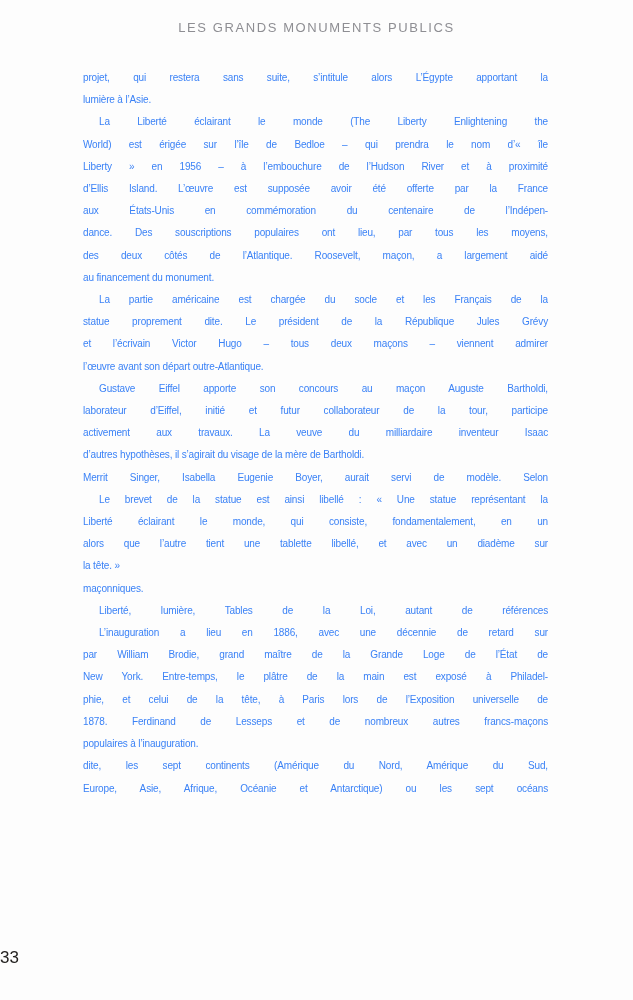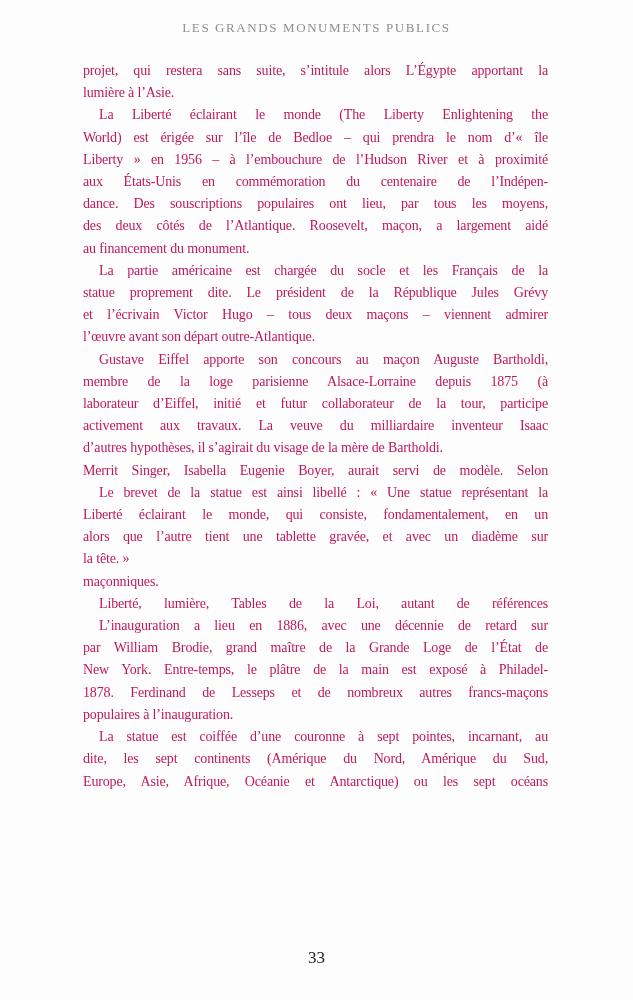--- a/index.html
+++ b/index.html
@@ -5,117 +5,117 @@
   html, body {
     margin: 0;
     padding: 0;
     background: #ffffff;
   }
   .page {
     position: relative;
     width: 633px;
     height: 1000px;
     background: #fdfdfd;
-    font-family: Liberation Serif, serif;
+    font-family: Liberation Sans, sans-serif;
     overflow: hidden;
   }
   .running-header {
     position: absolute;
     top: 20px;
     left: 0;
     right: 0;
     text-align: center;
     font-size: 13px;
     letter-spacing: 1.6px;
     color: #8e8e93;
     font-weight: normal;
   }
   .body-text {
     position: absolute;
     left: 83px;
     right: 85px;
-    top: 60px;
-    font-size: 14px;
+    top: 67px;
+    font-size: 10px;
     line-height: 22.2px;
     letter-spacing: -0.15px;
-    color: #be185d;
+    color: #3b82f6;
   }
   .paragraph { margin: 0; }
   .line {
     text-align: justify;
     text-align-last: justify;
   }
   .line.para-end {
     text-align-last: left;
   }
   .line.indent {
     text-indent: 16px;
   }
   .page-number {
     position: absolute;
     top: 948px;
     left: 0;
     right: 0;
-    text-align: center;
+    text-align: left;
     font-size: 17px;
     color: #242220;
   }
 </style>
 </head>
 <body>
 
 <div class="page">
   <div class="running-header">LES GRANDS MONUMENTS PUBLICS</div>
 
   <div class="body-text">
       <div class="paragraph">
         <div class="line">projet, qui restera sans suite, s’intitule alors L’Égypte apportant la</div>
         <div class="line para-end">lumière à l’Asie.</div>
       </div>
       <div class="paragraph">
         <div class="line indent">La Liberté éclairant le monde (The Liberty Enlightening the</div>
         <div class="line">World) est érigée sur l’île de Bedloe – qui prendra le nom d’« île</div>
         <div class="line">Liberty » en 1956 – à l’embouchure de l’Hudson River et à proximité</div>
+        <div class="line">d’Ellis Island. L’œuvre est supposée avoir été offerte par la France</div>
         <div class="line">aux États-Unis en commémoration du centenaire de l’Indépen-</div>
         <div class="line">dance. Des souscriptions populaires ont lieu, par tous les moyens,</div>
         <div class="line">des deux côtés de l’Atlantique. Roosevelt, maçon, a largement aidé</div>
         <div class="line para-end">au financement du monument.</div>
       </div>
       <div class="paragraph">
         <div class="line indent">La partie américaine est chargée du socle et les Français de la</div>
         <div class="line">statue proprement dite. Le président de la République Jules Grévy</div>
         <div class="line">et l’écrivain Victor Hugo – tous deux maçons – viennent admirer</div>
         <div class="line para-end">l’œuvre avant son départ outre-Atlantique.</div>
       </div>
       <div class="paragraph">
         <div class="line indent">Gustave Eiffel apporte son concours au maçon Auguste Bartholdi,</div>
-        <div class="line">membre de la loge parisienne Alsace-Lorraine depuis 1875 (à</div>
         <div class="line">laborateur d’Eiffel, initié et futur collaborateur de la tour, participe</div>
         <div class="line">activement aux travaux. La veuve du milliardaire inventeur Isaac</div>
         <div class="line para-end">d’autres hypothèses, il s’agirait du visage de la mère de Bartholdi.</div>
         <div class="line">Merrit Singer, Isabella Eugenie Boyer, aurait servi de modèle. Selon</div>
       </div>
       <div class="paragraph">
         <div class="line indent">Le brevet de la statue est ainsi libellé : « Une statue représentant la</div>
         <div class="line">Liberté éclairant le monde, qui consiste, fondamentalement, en un</div>
-        <div class="line">alors que l’autre tient une tablette gravée, et avec un diadème sur</div>
+        <div class="line">alors que l’autre tient une tablette libellé, et avec un diadème sur</div>
         <div class="line para-end">la tête. »</div>
       </div>
       <div class="paragraph">
         <div class="line para-end">maçonniques.</div>
         <div class="line indent">Liberté, lumière, Tables de la Loi, autant de références</div>
       </div>
       <div class="paragraph">
         <div class="line indent">L’inauguration a lieu en 1886, avec une décennie de retard sur</div>
         <div class="line">par William Brodie, grand maître de la Grande Loge de l’État de</div>
         <div class="line">New York. Entre-temps, le plâtre de la main est exposé à Philadel-</div>
+        <div class="line">phie, et celui de la tête, à Paris lors de l’Exposition universelle de</div>
         <div class="line">1878. Ferdinand de Lesseps et de nombreux autres francs-maçons</div>
         <div class="line para-end">populaires à l’inauguration.</div>
       </div>
       <div class="paragraph">
-        <div class="line indent">La statue est coiffée d’une couronne à sept pointes, incarnant, au</div>
         <div class="line">dite, les sept continents (Amérique du Nord, Amérique du Sud,</div>
         <div class="line">Europe, Asie, Afrique, Océanie et Antarctique) ou les sept océans</div>
       </div>
     </div>
 
   <div class="page-number">33</div>
 </div>
 
 </body></html>

